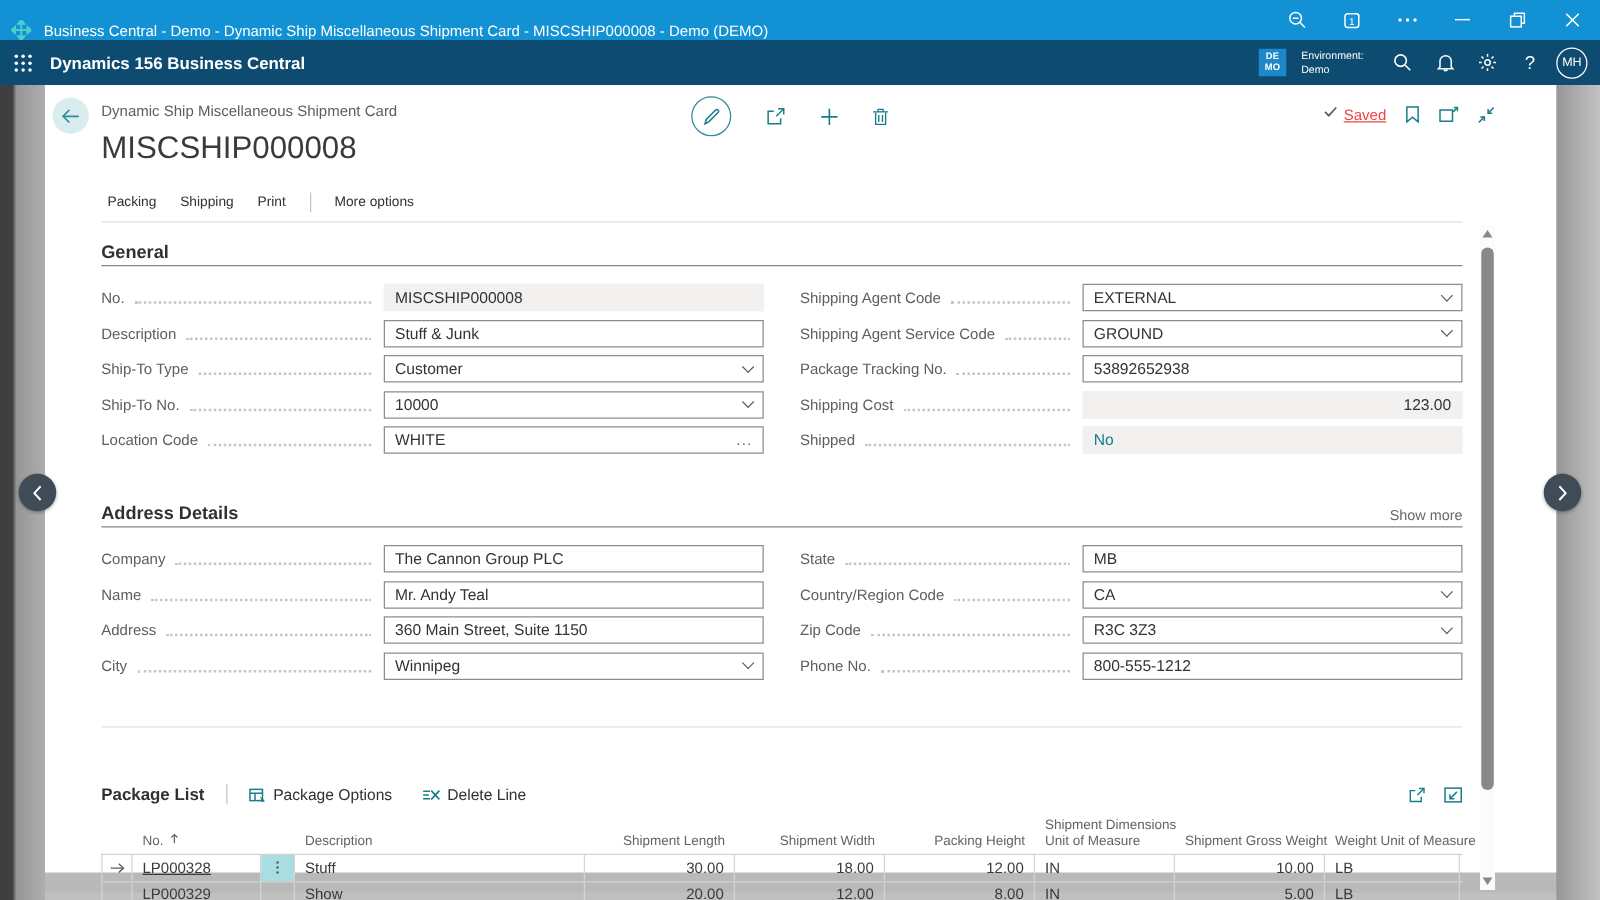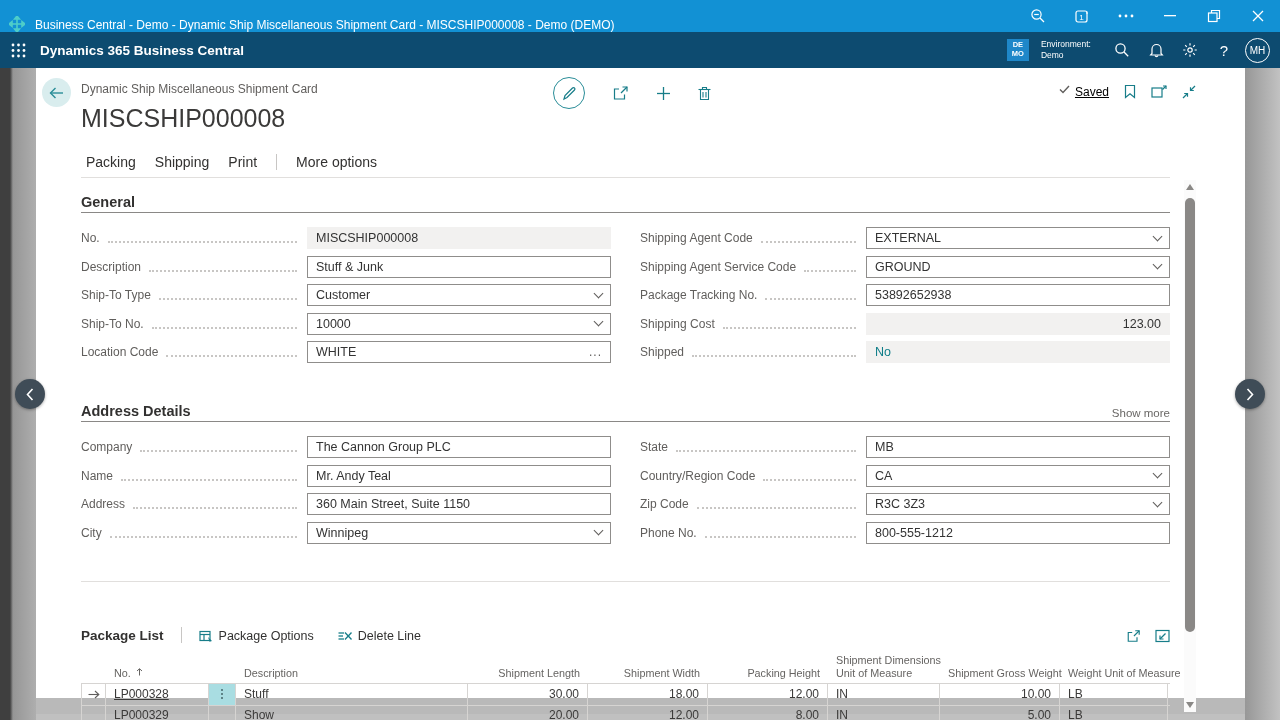--- a/index.html
+++ b/index.html
@@ -35,23 +35,23 @@
   
   .page { position:absolute; left:36px; top:68px; width:1209px; height:630px; background:#fff; }
 
   .backbtn { position:absolute; left:6px; top:10px; width:29px; height:29px; border-radius:50%; background:#d9edee; display:flex; align-items:center; justify-content:center; }
   .caption { position:absolute; left:45px; top:14px; font-size:12px; color:#605e5c; }
   .h1 { position:absolute; left:45px; top:36px; font-size:25px; font-weight:300; color:#3b3a39; letter-spacing:0; }
 
   .toolbar { position:absolute; left:517px; top:9px; display:flex; align-items:center; gap:27px; }
   .pencil-circle { width:32px; height:32px; border-radius:50%; border:1.4px solid #2a8d98; display:flex; align-items:center; justify-content:center; background:#fff; }
   .saved-row { position:absolute; right:49px; top:16px; display:flex; align-items:center; gap:15px; }
-  .saved-lab { display:flex; align-items:flex-start; gap:5px; color:#000000; font-size:12px;text-decoration:underline; }
-
-  .actionmenu { position:absolute; left:50px; top:86px; display:flex; align-items:center; gap:19px; font-size:14px; color:#323130; }
+  .saved-lab { display:flex; align-items:flex-start; gap:5px; color:#ef4444; font-size:12px;text-decoration:underline; }
+
+  .actionmenu { position:absolute; left:50px; top:86px; display:flex; align-items:center; gap:19px; font-size:11px; color:#323130; }
   .actionmenu .mi { cursor:default; }
   .menu-div { width:1px; height:16px; background:#c8c6c4; }
   .menu-hr { position:absolute; left:45px; top:109px; width:1089px; height:1px; background:#e1dfdd; }
 
   .section { position:absolute; left:45px; width:1089px; }
   .sec-title-row { display:flex; align-items:flex-end; justify-content:space-between; height:21px; }
   .sec-title { font-size:14.5px; font-weight:bold; color:#323130; }
   .showmore { font-size:11.5px; color:#696765; }
   .sec-hr { border-bottom:1px solid #8a8886; margin-top:2px; }
   .cols { display:flex; gap:29px; margin-top:14px; }
@@ -173,21 +173,21 @@
           <circle cx="7.5" cy="2" r="1.4"></circle>
           <circle cx="13" cy="2" r="1.4"></circle>
           <circle cx="2" cy="7.5" r="1.4"></circle>
           <circle cx="7.5" cy="7.5" r="1.4"></circle>
           <circle cx="13" cy="7.5" r="1.4"></circle>
           <circle cx="2" cy="13" r="1.4"></circle>
           <circle cx="7.5" cy="13" r="1.4"></circle>
           <circle cx="13" cy="13" r="1.4"></circle>
         </svg>
     </div>
-    <span class="brand">Dynamics 365 Business Central</span>
+    <span class="brand">Dynamics 156 Business Central</span>
     <div class="nav-right">
       <div class="envbox">
         <span class="env-badge">
             <span>DE</span>
             <span>MO</span>
           </span>
         <span class="env-text"><span>Environment:</span><br><span>Demo</span></span>
       </div>
       <div class="nav-btn">
         <svg width="16" height="16" viewBox="0 0 16 16" fill="none" stroke="#fff" stroke-width="1.3">

